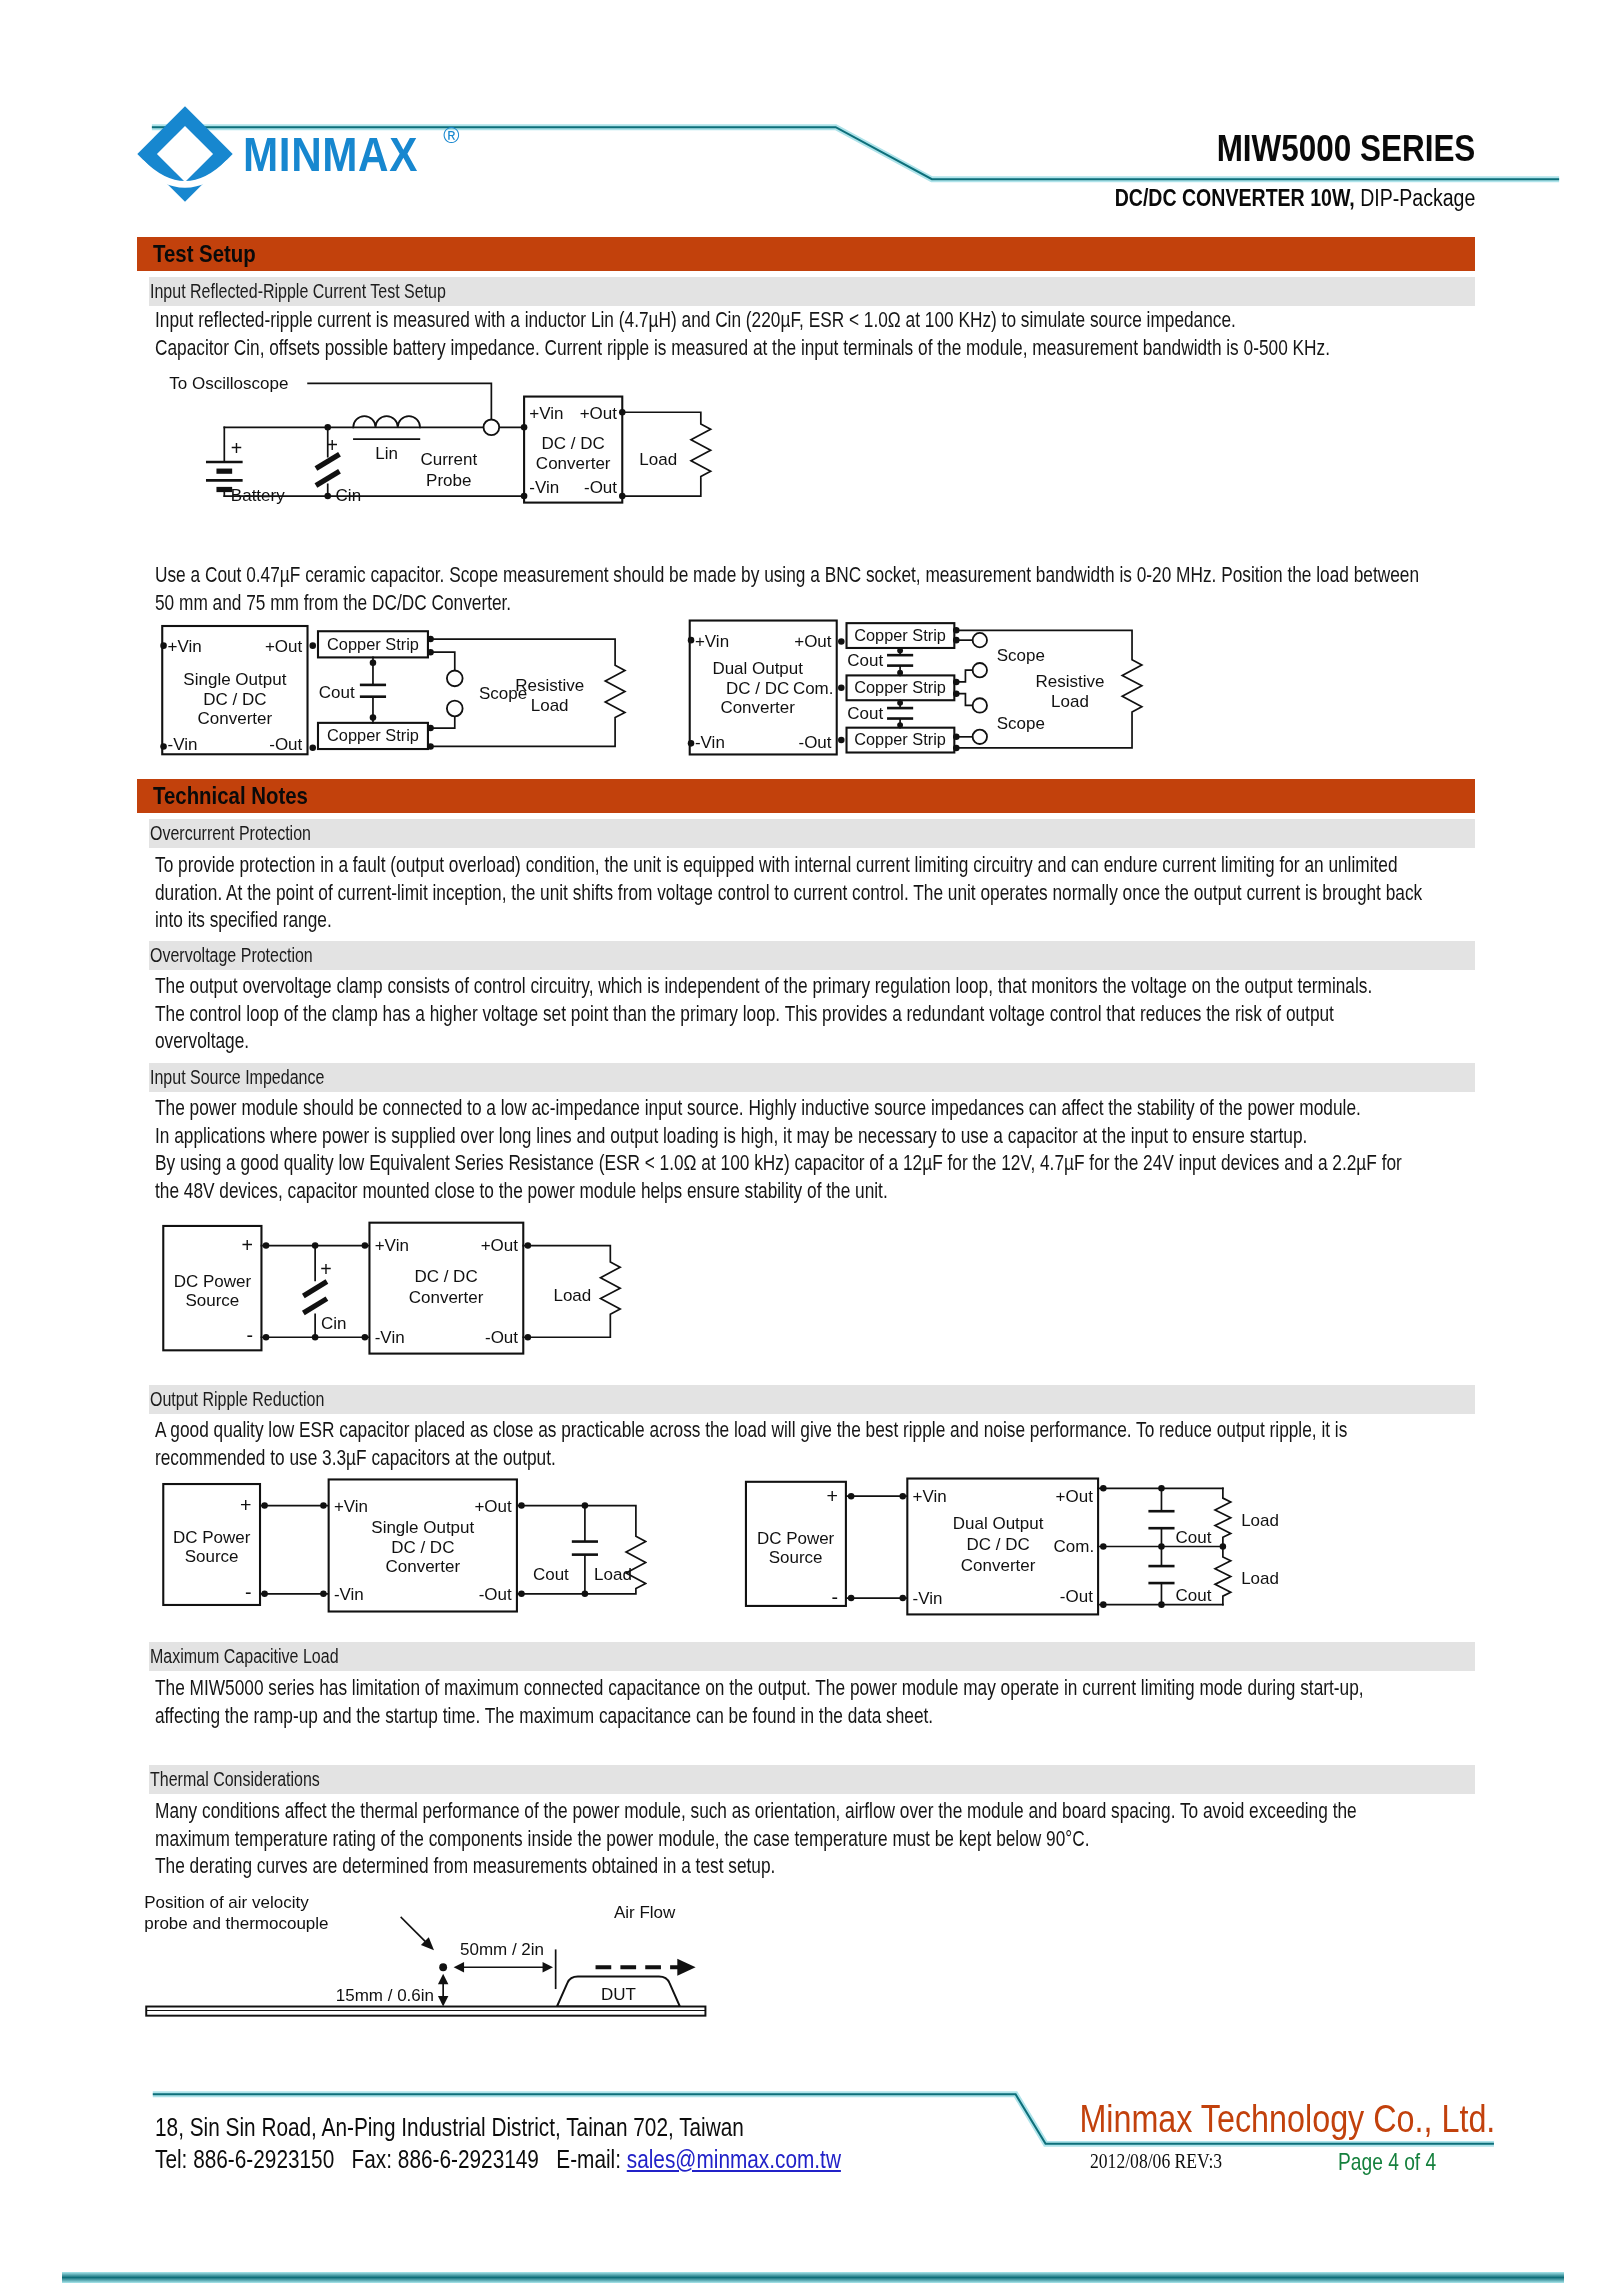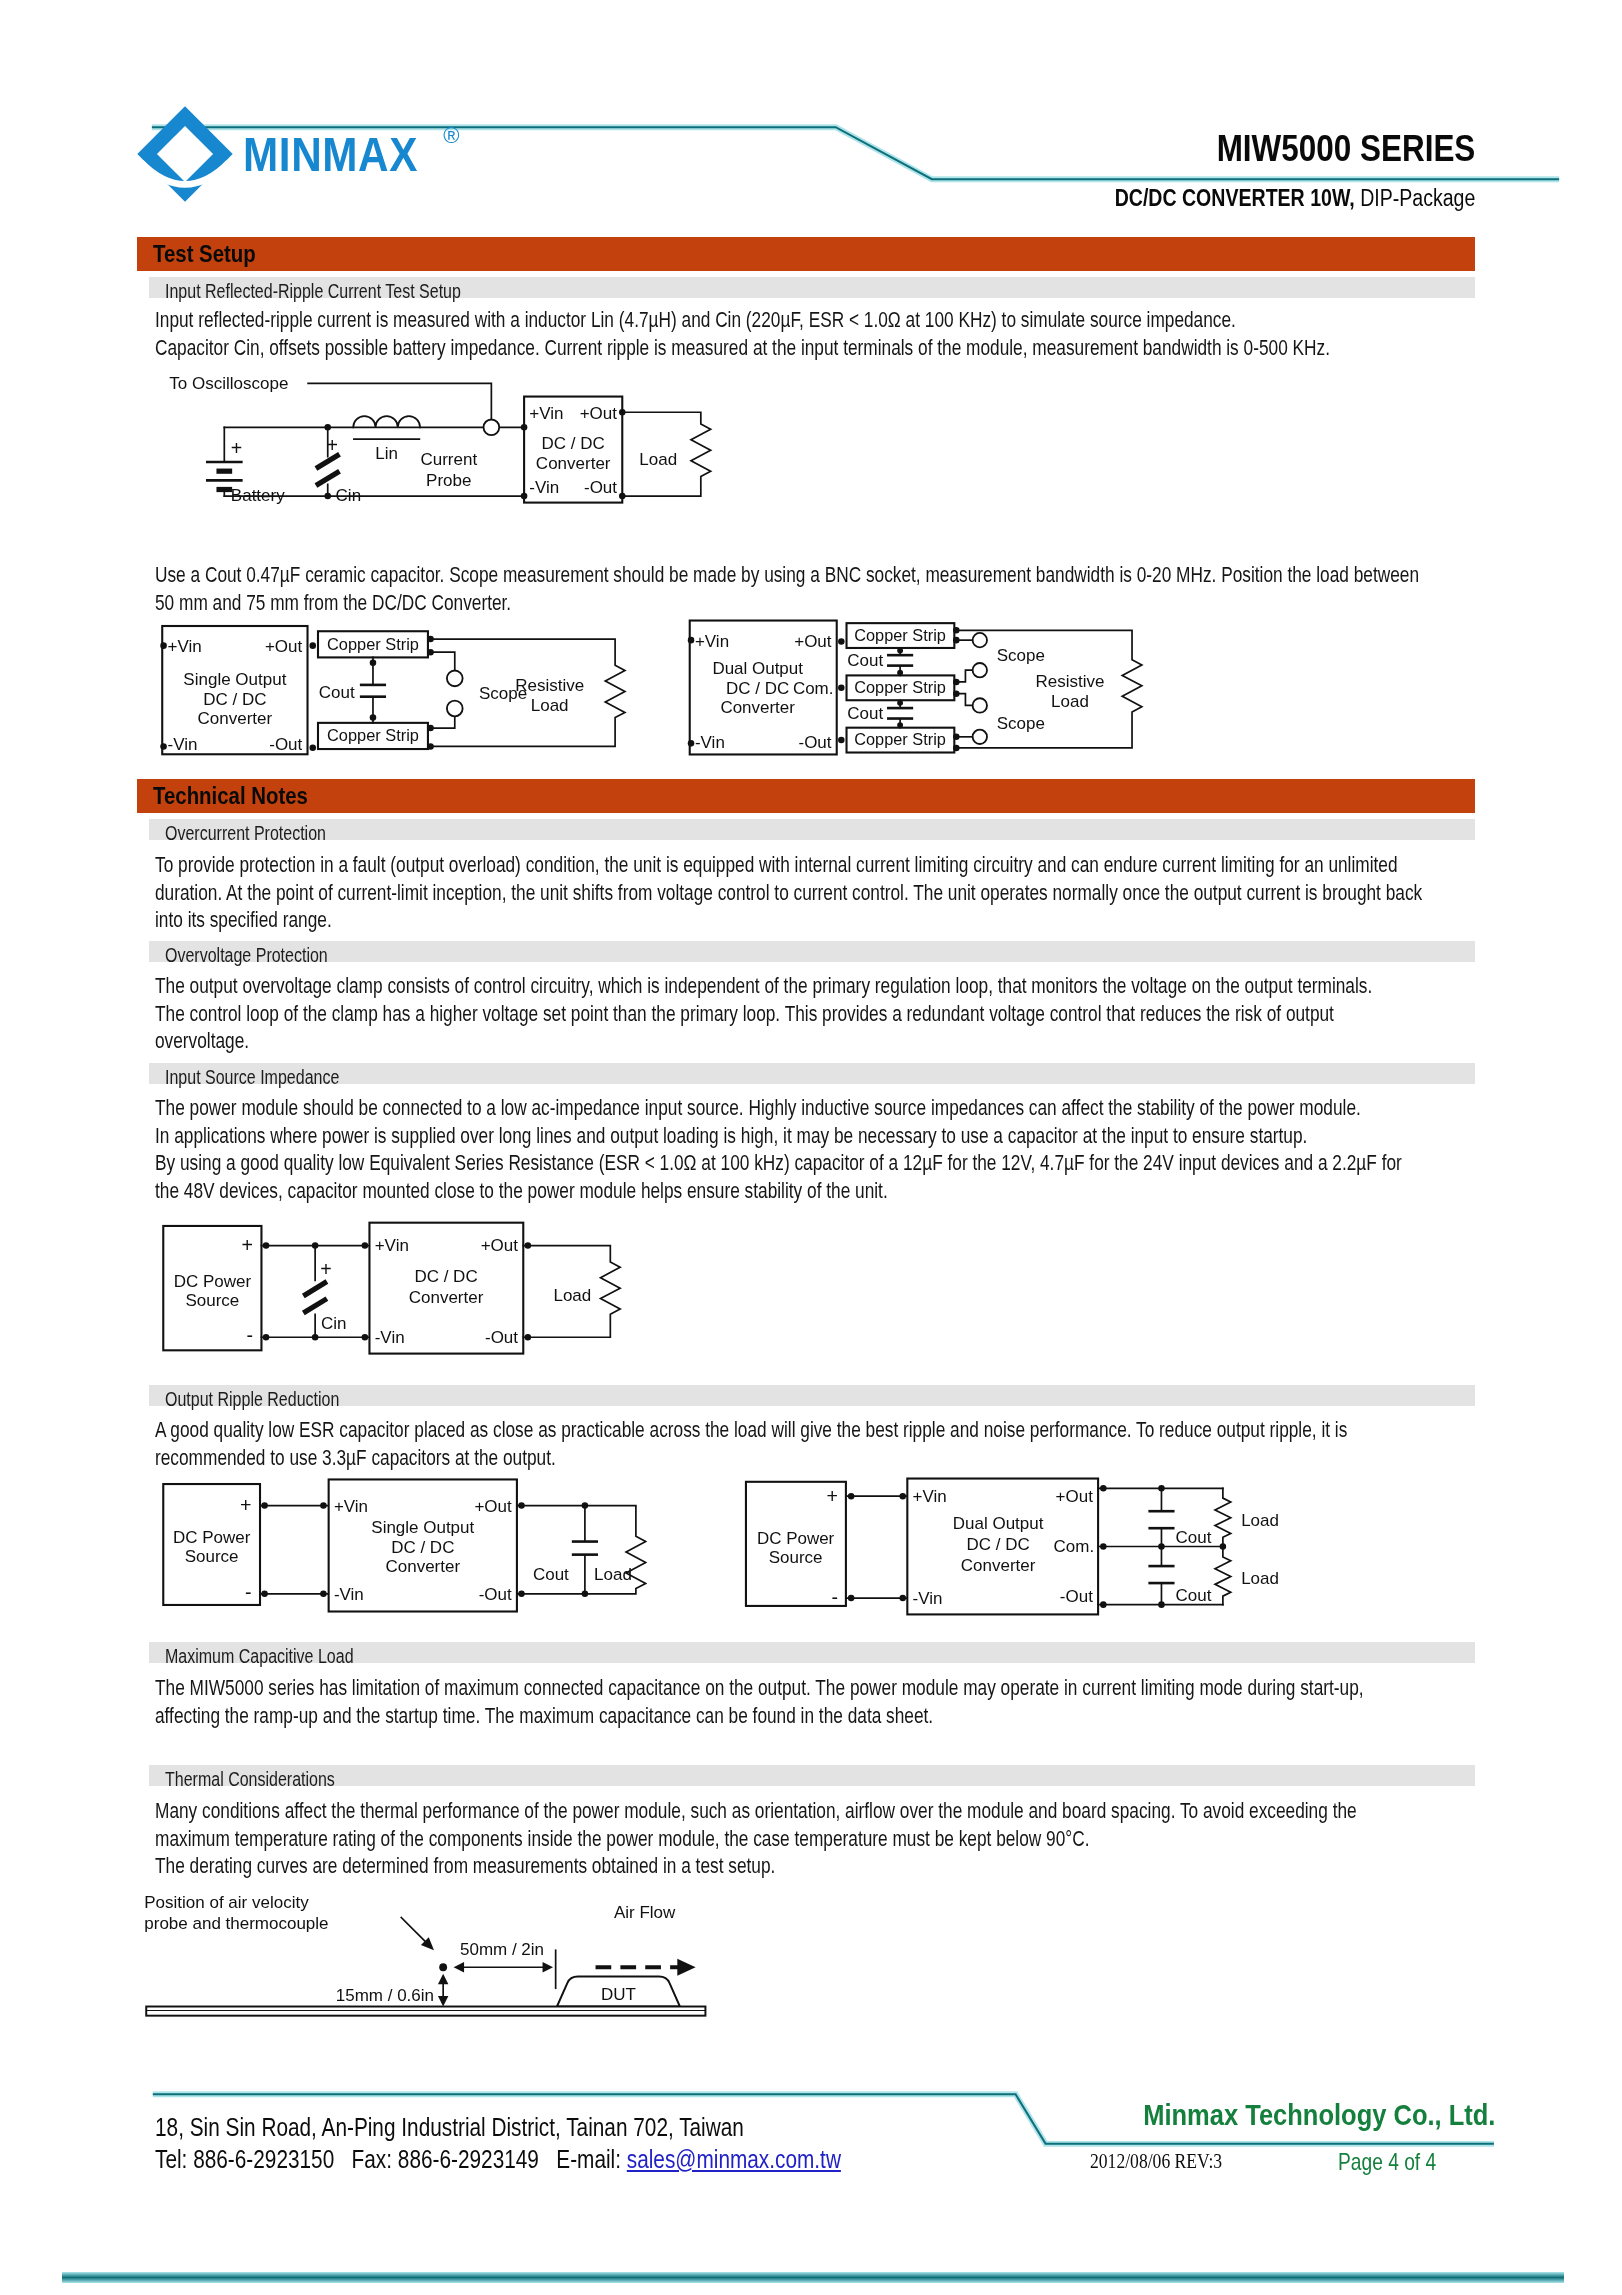--- a/index.html
+++ b/index.html
@@ -15,42 +15,42 @@
   .logo-text{font-size:48px;font-weight:800;color:#1787cf;letter-spacing:0.7px;margin-left:9.2px;
              transform:scaleX(0.88);transform-origin:0 50%;}
   .logo-reg{font-size:22px;color:#1787cf;position:relative;top:-18.3px;left:1.3px;}
   .series-title{position:absolute;right:147px;top:128px;font-size:37px;font-weight:bold;color:#0a0a0a;text-align:center;}
   .subtitle{position:absolute;right:147px;top:185px;font-size:23px;color:#0a0a0a;}
   .subtitle b{font-weight:bold;}
 
   
   .bar-mint{position:absolute;left:137px;width:1338px;height:34px;background:#c2410c;
             line-height:34px;font-size:24px;font-weight:bold;color:#0a0a0a;padding-left:16.4px;box-sizing:border-box;}
-  .bar-grey{position:absolute;left:149px;width:1326px;height:21px;background:#e3e3e3;
-            line-height:29px;font-size:20px;color:#1c1c1c;padding-left:16px;box-sizing:border-box;}
+  .bar-grey{position:absolute;left:149px;width:1326px;height:29px;background:#e3e3e3;
+            line-height:29px;font-size:20px;color:#1c1c1c;padding-left:1px;box-sizing:border-box;}
 
   .para{position:absolute;left:155px;font-size:21.6px;color:#161616;}
   .para .line{height:27.5px;line-height:27.5px;white-space:nowrap;}
 
   
   svg{display:block;}
   svg text{font-family:"Liberation Sans","DejaVu Sans",sans-serif;font-size:26px;fill:#111;}
   svg .t25{font-size:25px;}
   svg .t30{font-size:30px;}
   svg .tc{text-anchor:middle;}
   svg .te{text-anchor:end;}
   .w{stroke:#111;stroke-width:2.6;fill:none;stroke-linecap:square;}
   .w4{stroke:#111;stroke-width:4;fill:none;stroke-linecap:square;}
   .w8{stroke:#111;stroke-width:8;fill:none;stroke-linecap:butt;}
   .bx{stroke:#111;stroke-width:3.2;fill:#fff;}
   .dot{fill:#111;stroke:none;}
 
   
   .addr{position:absolute;left:155px;font-size:26px;color:#0c0c0c;}
-  .company{position:absolute;right:127px;top:2098px;font-size:30px;font-weight:bold;color:#15803d;}
+  .company{position:absolute;right:127px;top:2098px;font-size:38px;font-weight:normal;color:#c2410c;}
   .rev{position:absolute;left:1090px;top:2148px;font-size:22px;color:#0c0c0c;font-family:Liberation Serif, serif;}
   .pageno{position:absolute;left:1338px;top:2148px;font-size:24px;color:#15803d;}
   a.email{color:#2121c8;text-decoration:underline;}
   .bottom-bar{position:absolute;left:62px;top:2272px;width:1502px;height:10.5px;
               background:linear-gradient(to bottom,#a9e6ec,#0e6f7a 50%,#a9e6ec);}
 </style>
 </head>
 <body>
 
 <div class="page">

